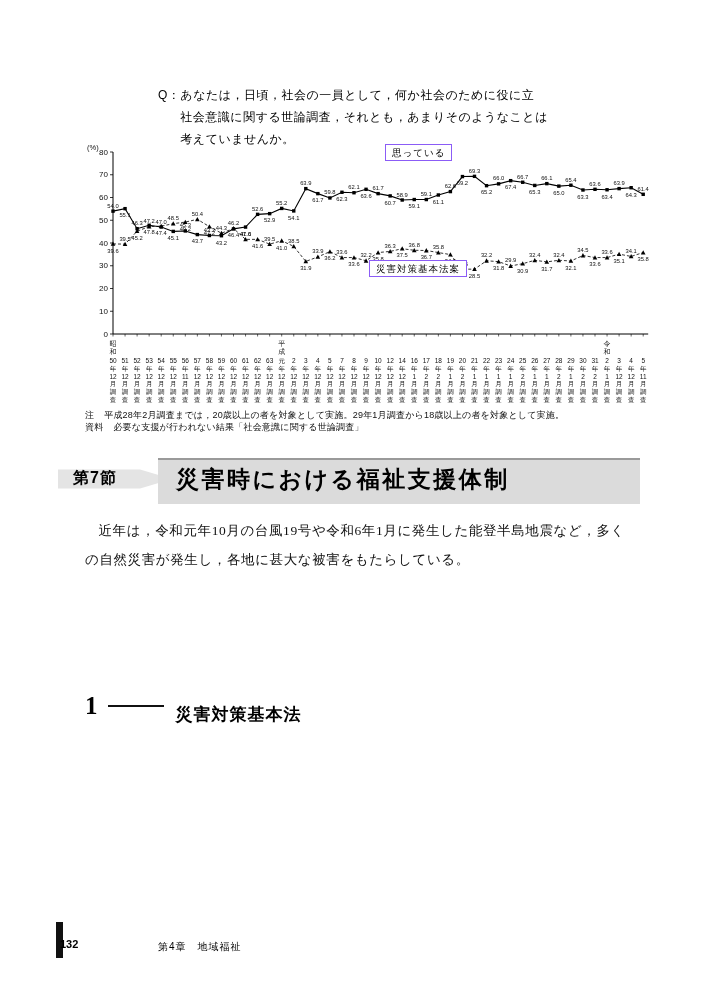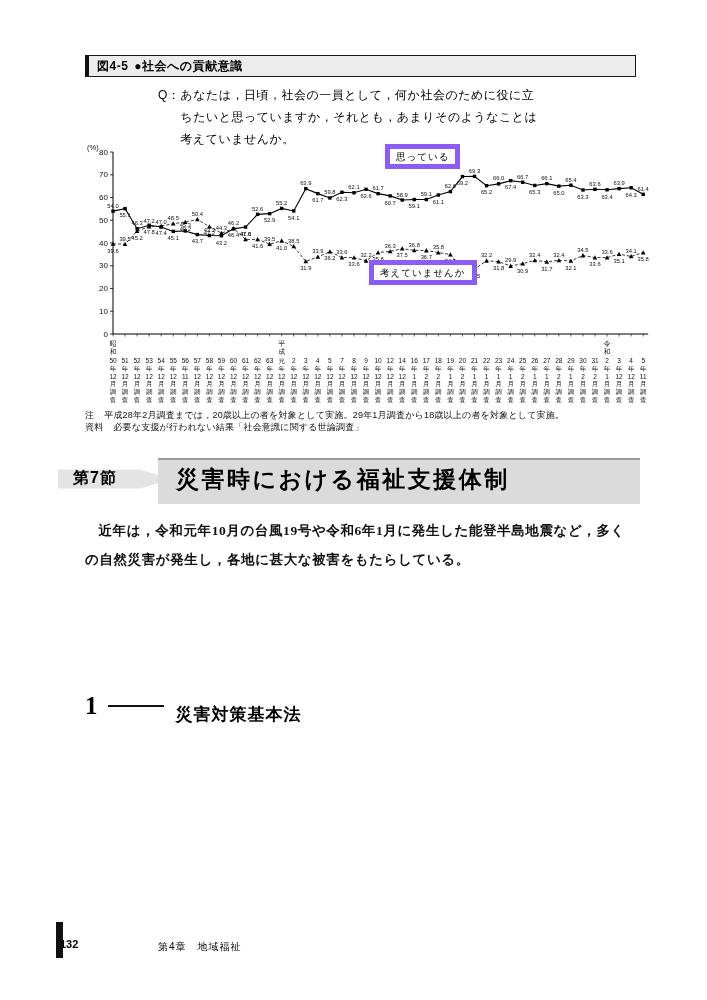--- a/index.html
+++ b/index.html
@@ -14,21 +14,21 @@
     font-size:12px;font-weight:bold;line-height:20px;padding-left:8px;letter-spacing:0.5px;}
   #fig-bar .fig-label{margin-right:6px;}
 
   
   #question{left:158px;top:84px;width:420px;font-size:12px;line-height:22px;display:flex;letter-spacing:0.5px;}
   #question .qprefix{flex:0 0 auto;}
 
   
   #chart-wrap{left:85px;top:142px;width:585px;height:200px;}
   #chart-svg{position:absolute;left:0;top:0;}
-  .legend-box{position:absolute;border:5px solid #8b5cf6;background:#fff;font-size:9.5px;
+  .legend-box{position:absolute;border:1px solid #8b5cf6;background:#fff;font-size:9.5px;
     padding:1px 6px;line-height:13px;letter-spacing:1px;}
   #legend-yes{left:300px;top:2px;}
   #legend-no{left:284px;top:118px;}
 
   
   #x-labels{left:85px;top:340px;width:585px;height:70px;}
   .xcol{position:absolute;top:0;width:12px;text-align:center;
     font-family:"Liberation Sans","DejaVu Sans",sans-serif;font-size:6.5px;line-height:7.8px;color:#111;}
   .xcol .era{height:17px;font-size:7px;line-height:8px;}
   .xcol .xch{height:7.8px;}
@@ -42,49 +42,46 @@
   
   #sec-arrow{left:58px;top:464px;width:114px;height:30px;background:#e4e4e4;
     clip-path:polygon(0 18%,72% 18%,100% 50%,72% 82%,0 82%);}
   #sec-no{left:73px;top:468px;font-size:16px;font-weight:bold;letter-spacing:1px;}
   #sec-titlebox{left:158px;top:458px;width:482px;height:44px;background:#dbdbdb;border-top:2px solid #9a9a9a;}
   #sec-title{left:176px;top:464px;font-size:23px;font-weight:bold;letter-spacing:2.5px;}
 
   
   .bodyblock{left:85px;width:540px;font-size:13.5px;line-height:28.5px;text-align:justify;
     letter-spacing:0.6px;color:#111;}
-  #body1{top:517px;font-weight:bold;}
+  #body1{top:517px;}
   #body2{top:723px;}
   .bodyblock p{margin:0;text-indent:1em;}
 
   
   #subsec{left:85px;top:690px;height:32px;display:flex;align-items:center;}
   #subsec .num{font-size:25px;font-weight:bold;line-height:32px;}
   #subsec .dash{width:56px;height:0;border-top:2px solid #111;margin:0 12px 0 10px;}
   #subsec .ttl{font-size:17px;font-weight:bold;letter-spacing:1px;margin-top:16px;}
 
   
   #page-num{left:60px;top:938px;font-size:11px;font-weight:bold;}
   #footer-chapter{left:158px;top:940px;font-size:10px;letter-spacing:1px;}
   #edge-tab{left:56px;top:922px;width:7px;height:36px;background:#111;}
 </style>
 </head>
 <body>
 
 <div id="page">
 
-  <div id="fig-bar" class="abs gothic">
-    <span class="fig-label">図4-5</span><span>●社会への貢献意識</span>
-  </div>
 
   <div id="question" class="abs gothic">
     <span class="qprefix">Q：</span>
     <span>
       <span>あなたは，日頃，社会の一員として，何か社会のために役に立</span><br>
-      <span>ちたいと思っていますか，それとも，あまりそのようなことは</span><br>
+      <span>社会意識に関する世論調査，それとも，あまりそのようなことは</span><br>
       <span>考えていませんか。</span>
     </span>
   </div>
 
   <div id="chart-wrap" class="abs">
     <svg id="chart-svg" width="585" height="200">
         <line x1="28" y1="10" x2="28" y2="192" stroke="#000" stroke-width="1"></line>
         <line x1="28" y1="192" x2="563.2" y2="192" stroke="#000" stroke-width="1"></line>
         <line x1="25" y1="192" x2="28" y2="192" stroke="#000" stroke-width="0.8"></line>
         <text x="23" y="194.6" text-anchor="end" font-size="8" font-family="Liberation Sans, DejaVu Sans, sans-serif" fill="#111">0</text>
@@ -327,21 +324,21 @@
         <path d="M522.05 113.16L524.3499999999999 117.46000000000001L519.75 117.46000000000001Z" fill="#000"></path>
         <text x="522.05" y="112.06" text-anchor="middle" font-size="5.8" font-family="Liberation Sans, DejaVu Sans, sans-serif" fill="#111">33.6</text>
         <path d="M534.1 109.74749999999999L536.4 114.0475L531.8000000000001 114.0475Z" fill="#000"></path>
         <text x="534.1" y="120.94749999999999" text-anchor="middle" font-size="5.8" font-family="Liberation Sans, DejaVu Sans, sans-serif" fill="#111">35.1</text>
         <path d="M546.15 112.0225L548.4499999999999 116.3225L543.85 116.3225Z" fill="#000"></path>
         <text x="546.15" y="110.9225" text-anchor="middle" font-size="5.8" font-family="Liberation Sans, DejaVu Sans, sans-serif" fill="#111">34.1</text>
         <path d="M558.2 108.155L560.5 112.45500000000001L555.9000000000001 112.45500000000001Z" fill="#000"></path>
         <text x="558.2" y="119.355" text-anchor="middle" font-size="5.8" font-family="Liberation Sans, DejaVu Sans, sans-serif" fill="#111">35.8</text>
       </svg>
     <div id="legend-yes" class="legend-box gothic">思っている</div>
-    <div id="legend-no" class="legend-box gothic">考えていませんか</div>
+    <div id="legend-no" class="legend-box gothic">災害対策基本法案</div>
   </div>
 
   <div id="x-labels" class="abs">
       <div class="xcol" style="left: 22px;">
         <div class="era">
           <div>昭</div>
           <div>和</div>
         </div>
         <div class="xch">50</div>
         <div class="xch">年</div>

